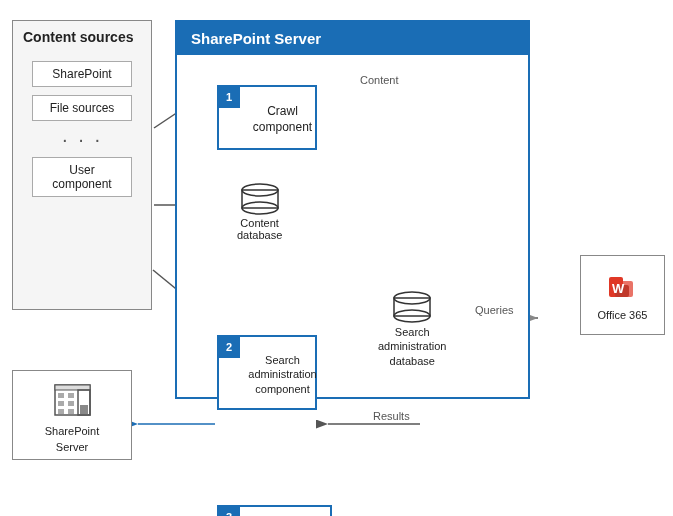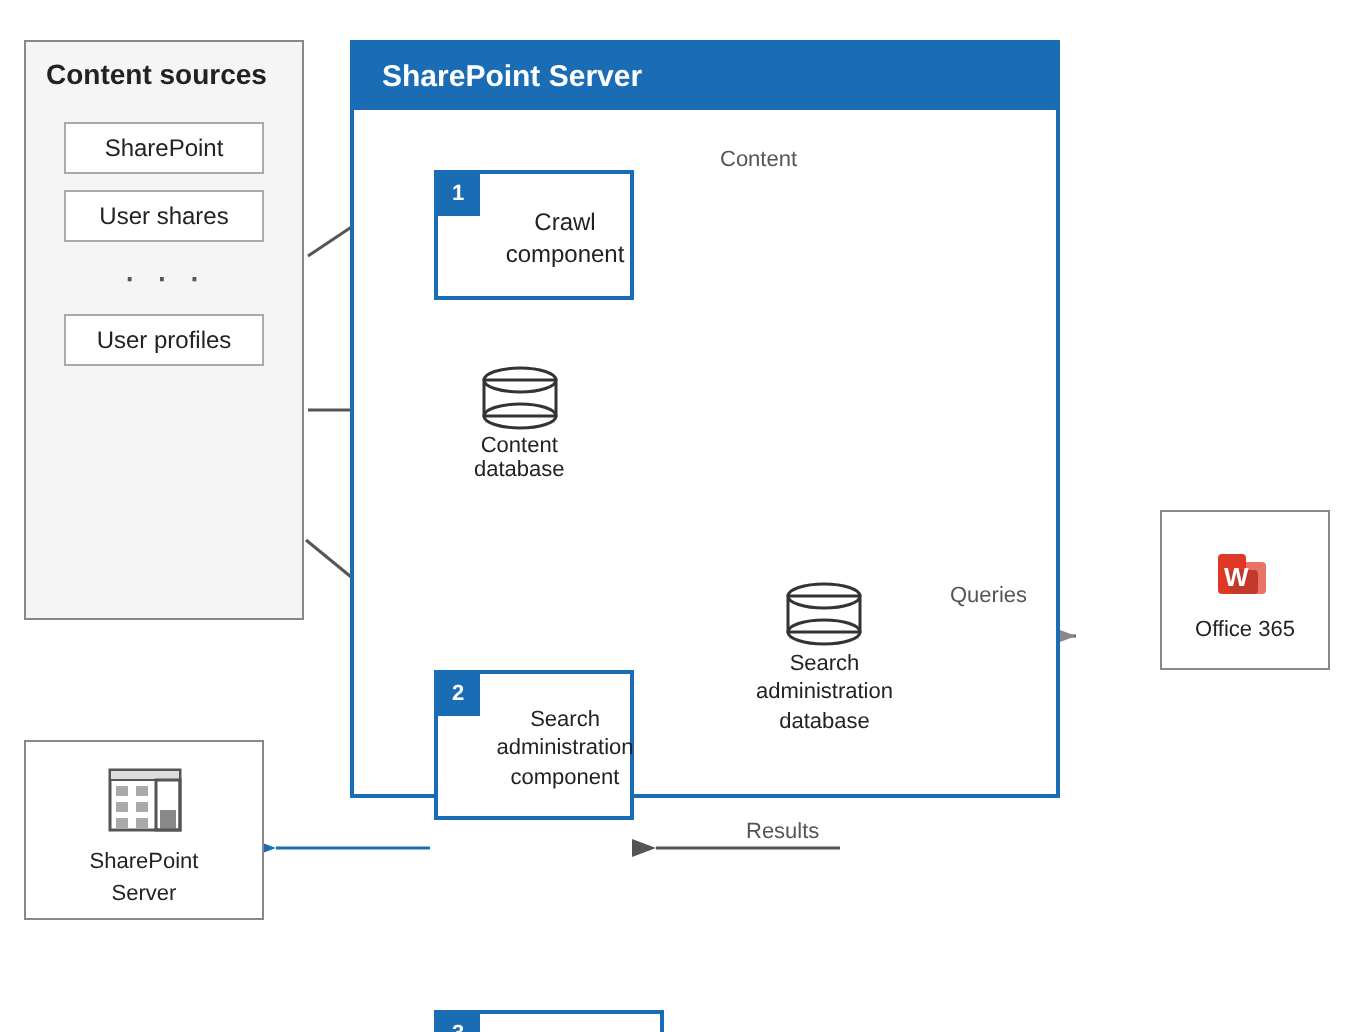--- a/index.html
+++ b/index.html
@@ -233,23 +233,23 @@
 
     <line x1="420" y1="424" x2="328" y2="424" stroke="#555" stroke-width="1.5" marker-end="url(#arrowhead-left)"></line>
 
     <line x1="215" y1="424" x2="138" y2="424" stroke="#1a6db5" stroke-width="1.5" marker-end="url(#arrowhead-blue-left)"></line>
 
   </svg>
 
   <div class="content-sources">
     <div class="content-sources-title">Content sources</div>
     <div class="source-item">SharePoint</div>
-    <div class="source-item">User shares</div>
+    <div class="source-item">File sources</div>
     <div class="source-dots">· · ·</div>
-    <div class="source-item">User profiles</div>
+    <div class="source-item">User component</div>
   </div>
 
   <div class="sp-server">
     <div class="sp-server-title">SharePoint Server</div>
 
     <div class="component-box crawl-component" style="position:relative; left:40px; top:30px;">
       <div class="component-number">1</div>
       <div class="component-label">Crawl<br>component</div>
     </div>
 
@@ -276,21 +276,21 @@
   <div class="db-container" style="left: 378px; top: 290px;">
     <svg width="40" height="35">
       <ellipse cx="20" cy="8" rx="18" ry="6" fill="none" stroke="#333" stroke-width="1.5"></ellipse>
       <rect x="2" y="8" width="36" height="18" fill="none" stroke="#333" stroke-width="1.5"></rect>
       <ellipse cx="20" cy="26" rx="18" ry="6" fill="none" stroke="#333" stroke-width="1.5"></ellipse>
     </svg>
     <div style="font-size:11px; text-align:center; color:#222; line-height:1.3;">Search<br>administration<br>database</div>
   </div>
 
   <div class="arrow-label" style="left: 360px; top: 74px;">Content</div>
-  <div class="arrow-label" style="left: 475px; top: 292px;">Queries</div>
+  <div class="arrow-label" style="left: 475px; top: 304px;">Queries</div>
   <div class="arrow-label" style="left: 373px; top: 410px;">Results</div>
 
   <div class="office365-box">
 
     <svg width="36" height="36" viewBox="0 0 36 36">
 
       <rect x="4" y="8" width="14" height="20" rx="2" fill="#e03826"></rect>
       <rect x="14" y="12" width="14" height="16" rx="2" fill="#e03826" opacity="0.7"></rect>
       <rect x="10" y="16" width="14" height="12" rx="2" fill="#c0392b"></rect>
 

